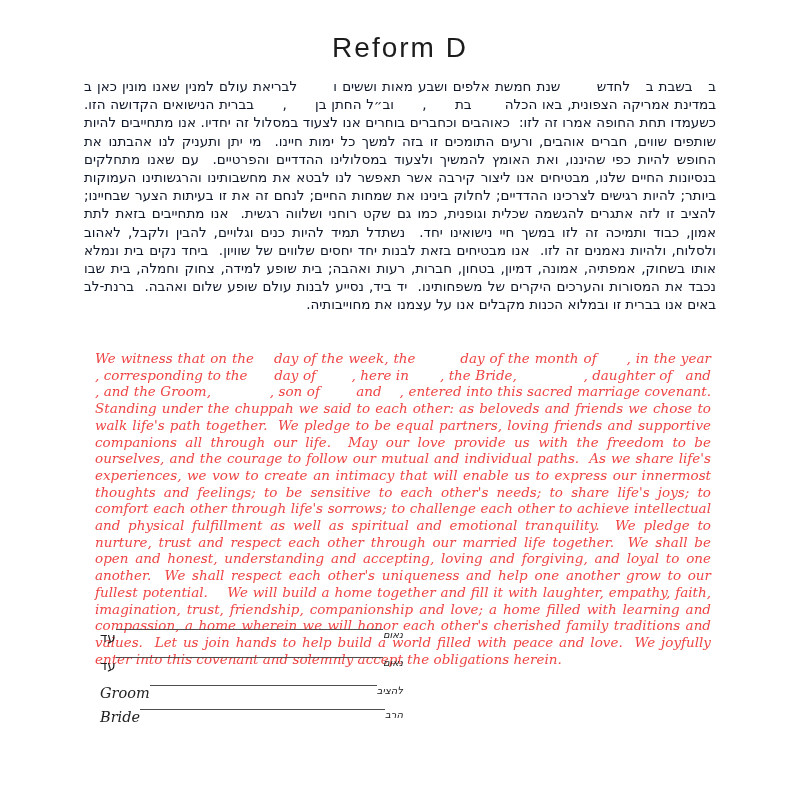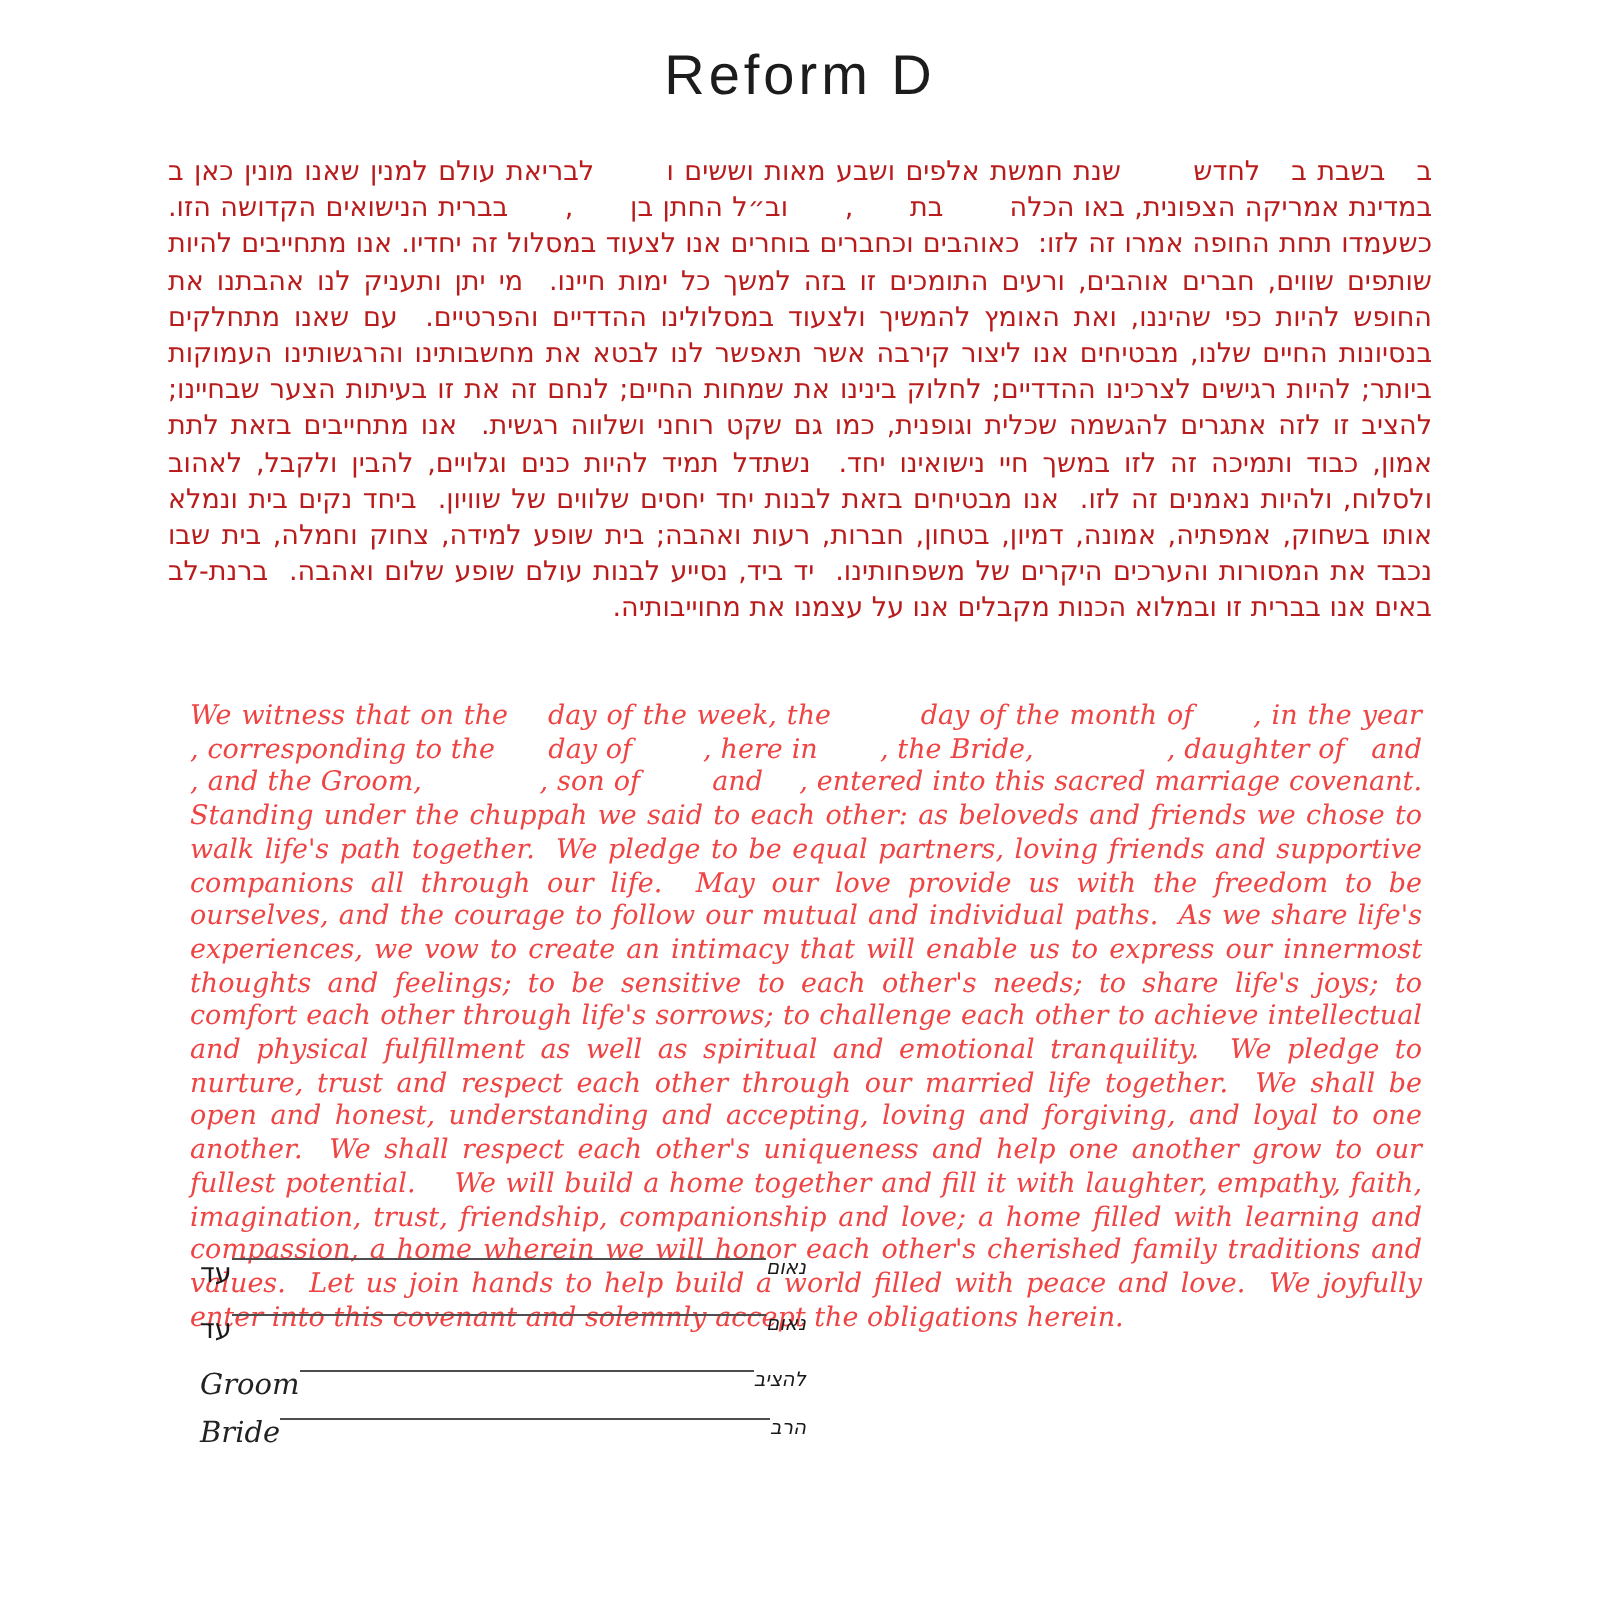--- a/index.html
+++ b/index.html
@@ -13,41 +13,41 @@
     height: 800px;
     background: #ffffff;
     overflow: hidden;
     color: #1a1a1a;
   }
   .title {
     position: absolute;
     top: 18px;
     left: 0;
     right: 0;
-    margin: 4px;
+    margin: 14px;
     text-align: center;
     font-family: "Liberation Sans", sans-serif;
     font-weight: 400;
     font-size: 28px;
     letter-spacing: 2px;
     color: #1c1c1c;
   }
   .hebrew-text {
     position: absolute;
     left: 84px;
     top: 77px;
     width: 632px;
     direction: rtl;
     unicode-bidi: embed;
     text-align: justify;
     white-space: pre-wrap;
     font-family: "DejaVu Sans", sans-serif;
     font-size: 13.5px;
     line-height: 18.2px;
-    color: #b91c1c;
+    color: #0f172a;
   }
   .english-text {
     position: absolute;
     left: 95px;
     top: 350px;
     width: 616px;
     text-align: justify;
     white-space: pre-wrap;
     font-family: "DejaVu Serif", serif;
     font-style: italic;

